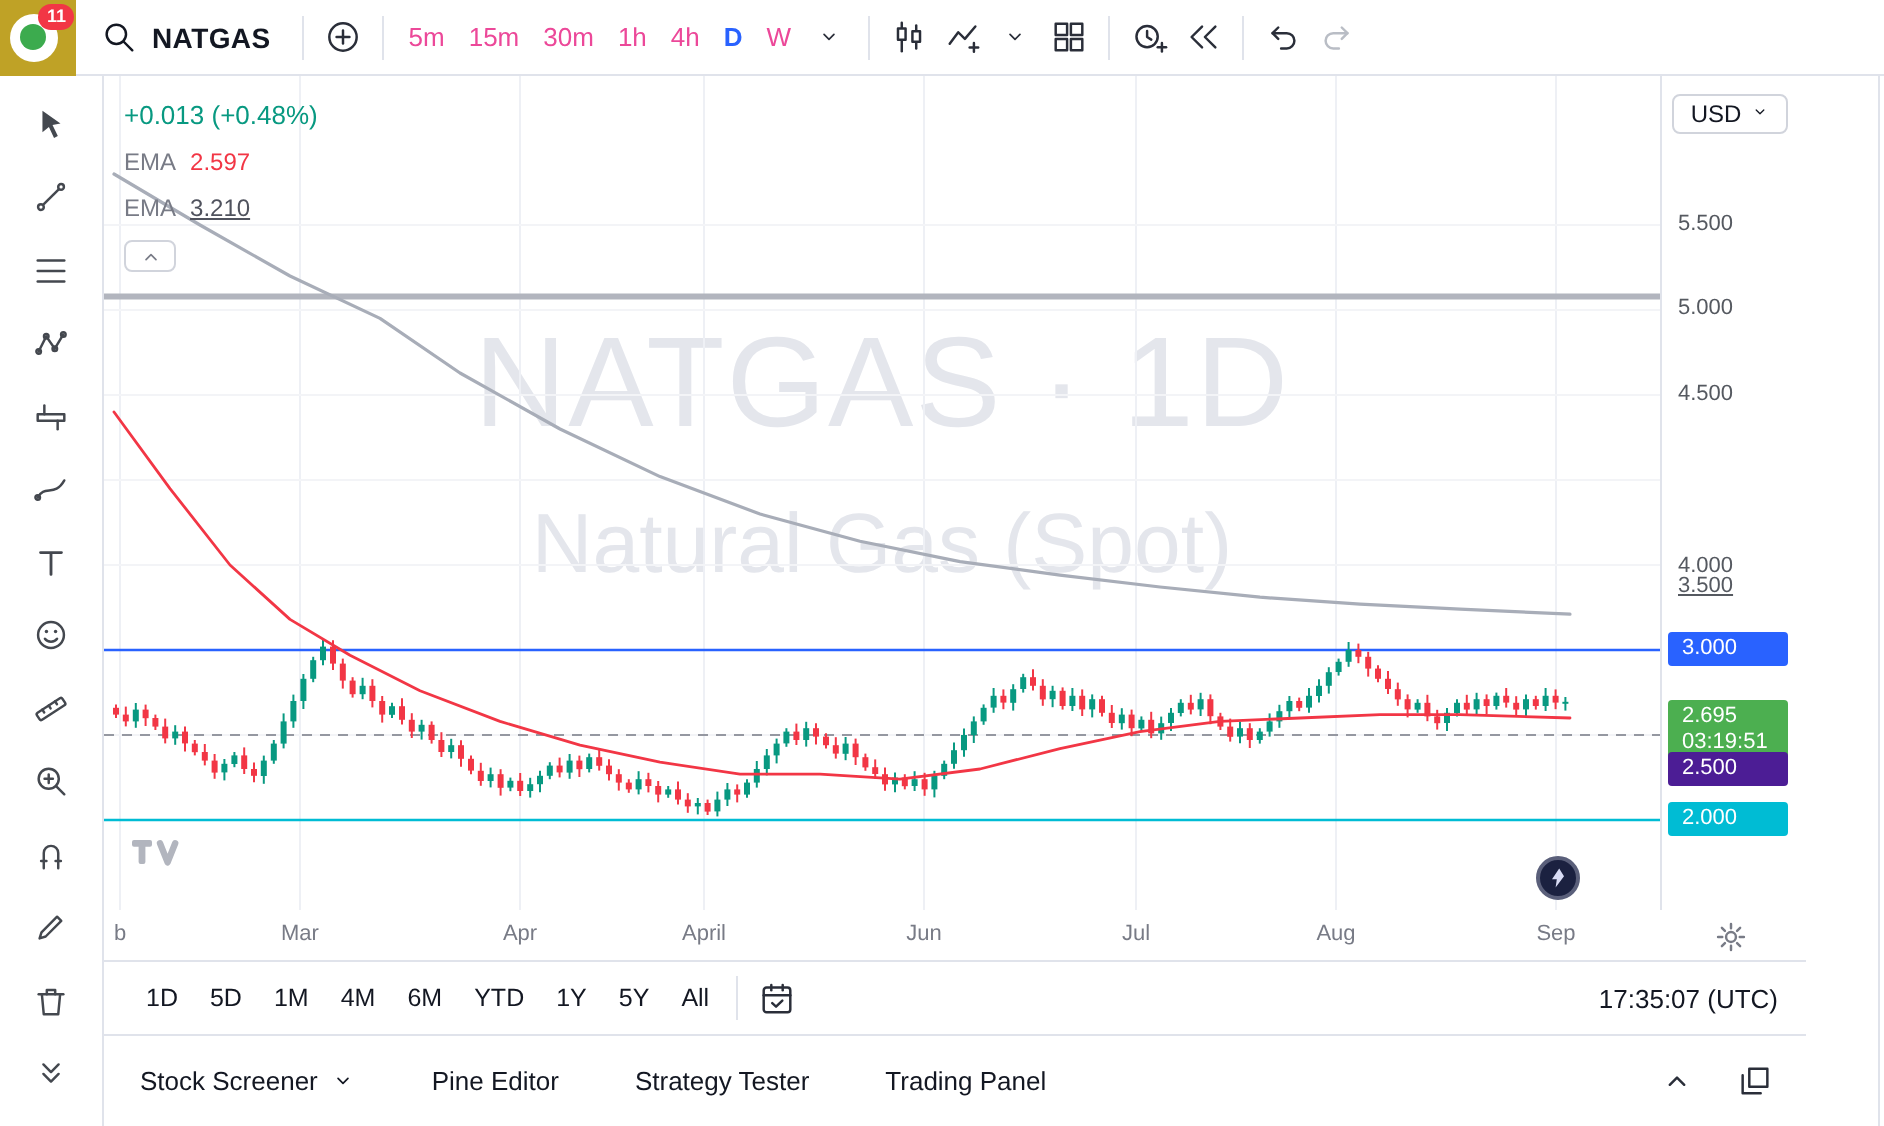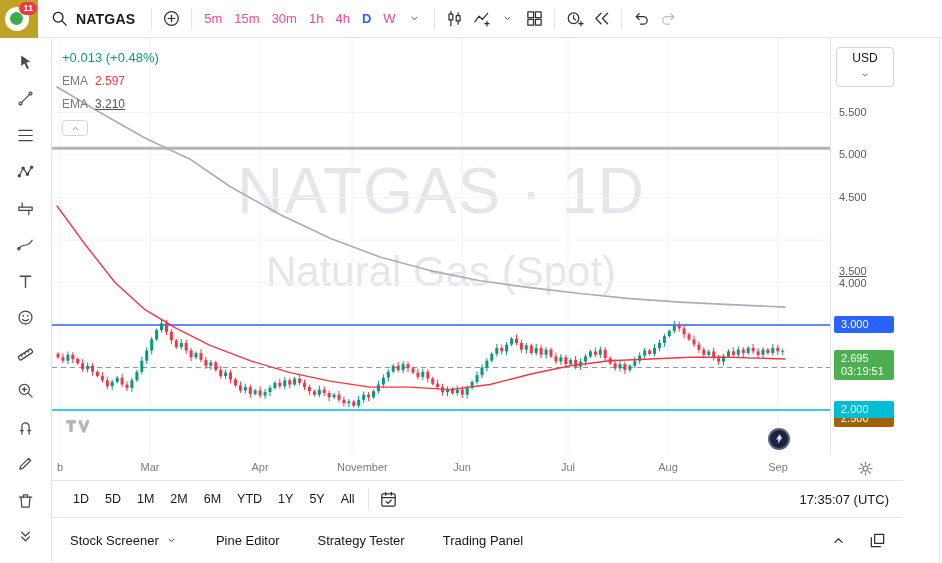--- a/index.html
+++ b/index.html
@@ -61,23 +61,23 @@
   .ema-v.v-gray{color:#50535e;text-decoration:underline;}
   .collapse-btn{margin-top:9px;width:26px;height:16px;border:1px solid #d1d4dc;border-radius:4px;background:#fff;
                 color:#787b86;display:flex;align-items:center;justify-content:center;cursor:pointer;padding:0;}
   .tvmark{position:absolute;left:14px;top:380px;z-index:4;color:#b2b5be;cursor:pointer;}
   .flash{position:absolute;left:716px;top:390px;width:22px;height:22px;border-radius:50%;background:#1b2140;
          border:2px solid #5a5f7a;color:#d8dcf5;display:flex;align-items:center;justify-content:center;
          cursor:pointer;padding:0;z-index:5;box-sizing:border-box;}
 
   .price-axis{position:absolute;left:778px;top:0;width:73px;height:417px;border-left:1px solid #e0e3eb;
               box-sizing:border-box;cursor:ns-resize;}
-  .usd-btn{position:absolute;left:5px;top:9px;width:58px;height:40px;border:1px solid #d1d4dc;border-radius:4px;
+  .usd-btn{position:absolute;left:5px;top:9px;width:58px;height:20px;border:1px solid #d1d4dc;border-radius:4px;
            background:#fff;display:flex;align-items:center;justify-content:center;gap:4px;font-size:12px;
-           color:#131722;cursor:pointer;z-index:3;flex-direction:column;}
+           color:#131722;cursor:pointer;z-index:3;}
   .tick{position:absolute;left:8px;font-size:11px;color:#555960;}
   .tag{position:absolute;left:3px;width:60px;box-sizing:border-box;padding:2px 0 2px 7px;font-size:11px;
        line-height:13px;border-radius:2px;z-index:2;}
 
   .time-axis{position:absolute;left:0;top:417px;width:100%;height:26px;border-bottom:1px solid #e0e3eb;
              box-sizing:border-box;cursor:ew-resize;}
   .month{position:absolute;top:6px;width:30px;text-align:center;font-size:11px;color:#787b86;}
   .gear-btn{position:absolute;right:26px;top:1px;width:24px;height:24px;display:flex;align-items:center;
             justify-content:center;background:none;border:none;color:#787b86;cursor:pointer;padding:0;}
 
@@ -745,61 +745,61 @@
       <button class="usd-btn">
         <span>USD</span>
         <span><svg class="ic-xs" viewBox="0 0 20 20" fill="none" stroke="currentColor" stroke-width="1.3" stroke-linecap="round" stroke-linejoin="round">
               <polyline points="6.2,8 10,11.8 13.8,8"></polyline>
             </svg></span>
       </button>
     <span class="tick" style="top: 67.5px;">5.500</span>
         <span class="tick" style="top: 110px;">5.000</span>
         <span class="tick" style="top: 152.5px;">4.500</span>
         <span class="tick" style="top: 195px; margin-top: 44px;">4.000</span>
-        <span class="tick" style="top: 227px; text-decoration: underline;">3.500</span>
+        <span class="tick" style="top: 249px; text-decoration: underline;">3.500</span>
         <div class="tag" style="top: 278px; background: rgb(41, 98, 255); color: rgb(255, 255, 255);">
           <div>3.000</div>
         </div>
         <div class="tag" style="top: 311.925px; background: rgb(76, 175, 80); color: rgb(255, 255, 255);">
           <div>2.695</div>
           <div>03:19:51</div>
         </div>
-        <div class="tag" style="top: 338px; background: #a16207; color: rgb(255, 255, 255); margin-top: 34px;">
+        <div class="tag" style="top: 338px; background: #4c1d95; color: rgb(255, 255, 255);">
           <div>2.500</div>
         </div>
         <div class="tag" style="top: 363px; background: rgb(0, 188, 212); color: rgb(255, 255, 255);">
           <div>2.000</div>
         </div>
       </div>
 
     <div class="time-axis">
       <div class="months">
           <span class="month" style="left: -7px;">b</span>
           <span class="month" style="left: 83px;">Mar</span>
           <span class="month" style="left: 193px;">Apr</span>
-          <span class="month" style="left: 285px;">November</span>
+          <span class="month" style="left: 285px;">April</span>
           <span class="month" style="left: 395px;">Jun</span>
           <span class="month" style="left: 501px;">Jul</span>
           <span class="month" style="left: 601px;">Aug</span>
           <span class="month" style="left: 711px;">Sep</span>
         </div>
       <button class="gear-btn">
           <svg class="ic" viewBox="0 0 20 20" fill="none" stroke="currentColor" stroke-width="1.3" stroke-linecap="round" stroke-linejoin="round">
             <circle cx="10" cy="10" r="2.6"></circle>
             <path d="M10 3.2 V5.4 M10 14.6 V16.8 M3.2 10 H5.4 M14.6 10 H16.8 M5.2 5.2 L6.8 6.8 M13.2 13.2 L14.8 14.8 M14.8 5.2 L13.2 6.8 M6.8 13.2 L5.2 14.8"></path>
           </svg>
         </button>
     </div>
 
     <div class="range-bar">
       <div class="rb-group">
           <button class="rb-btn">1D</button>
           <button class="rb-btn">5D</button>
           <button class="rb-btn">1M</button>
-          <button class="rb-btn">2M</button>
+          <button class="rb-btn">4M</button>
           <button class="rb-btn">6M</button>
           <button class="rb-btn">YTD</button>
           <button class="rb-btn">1Y</button>
           <button class="rb-btn">5Y</button>
           <button class="rb-btn">All</button>
         </div>
       <span class="sep"></span>
       <button class="tb-btn">
           <svg class="ic" viewBox="0 0 20 20" fill="none" stroke="currentColor" stroke-width="1.3" stroke-linecap="round" stroke-linejoin="round">
             <rect x="3" y="4" width="14" height="13" rx="1.5"></rect>

